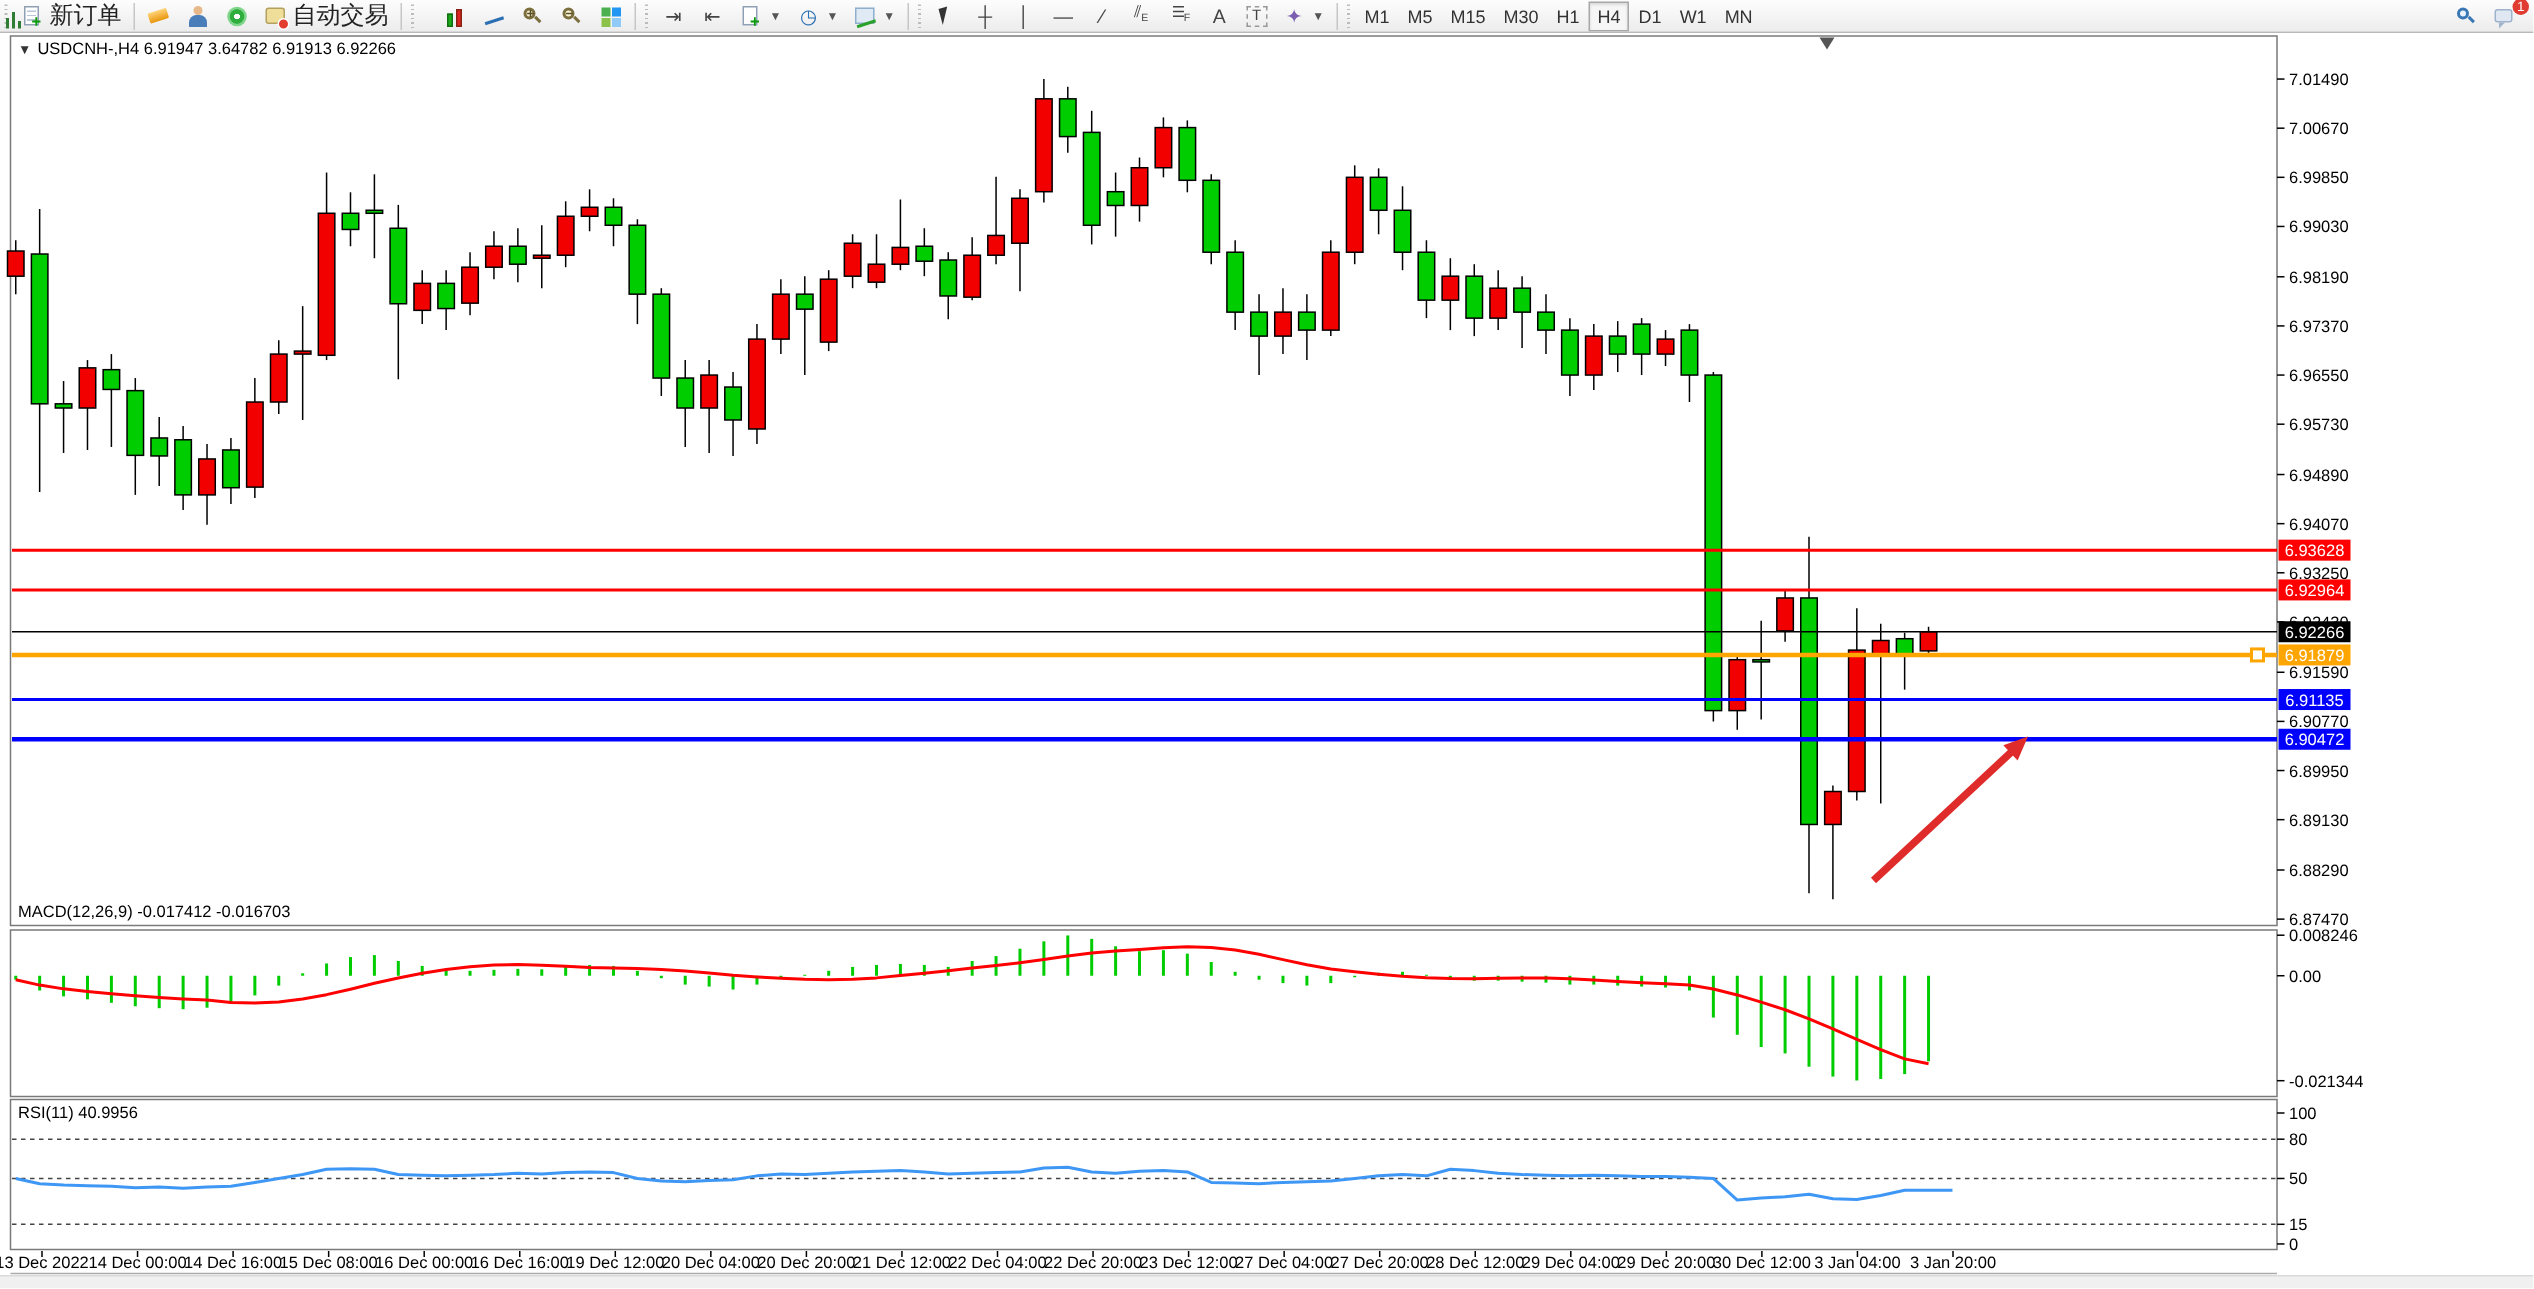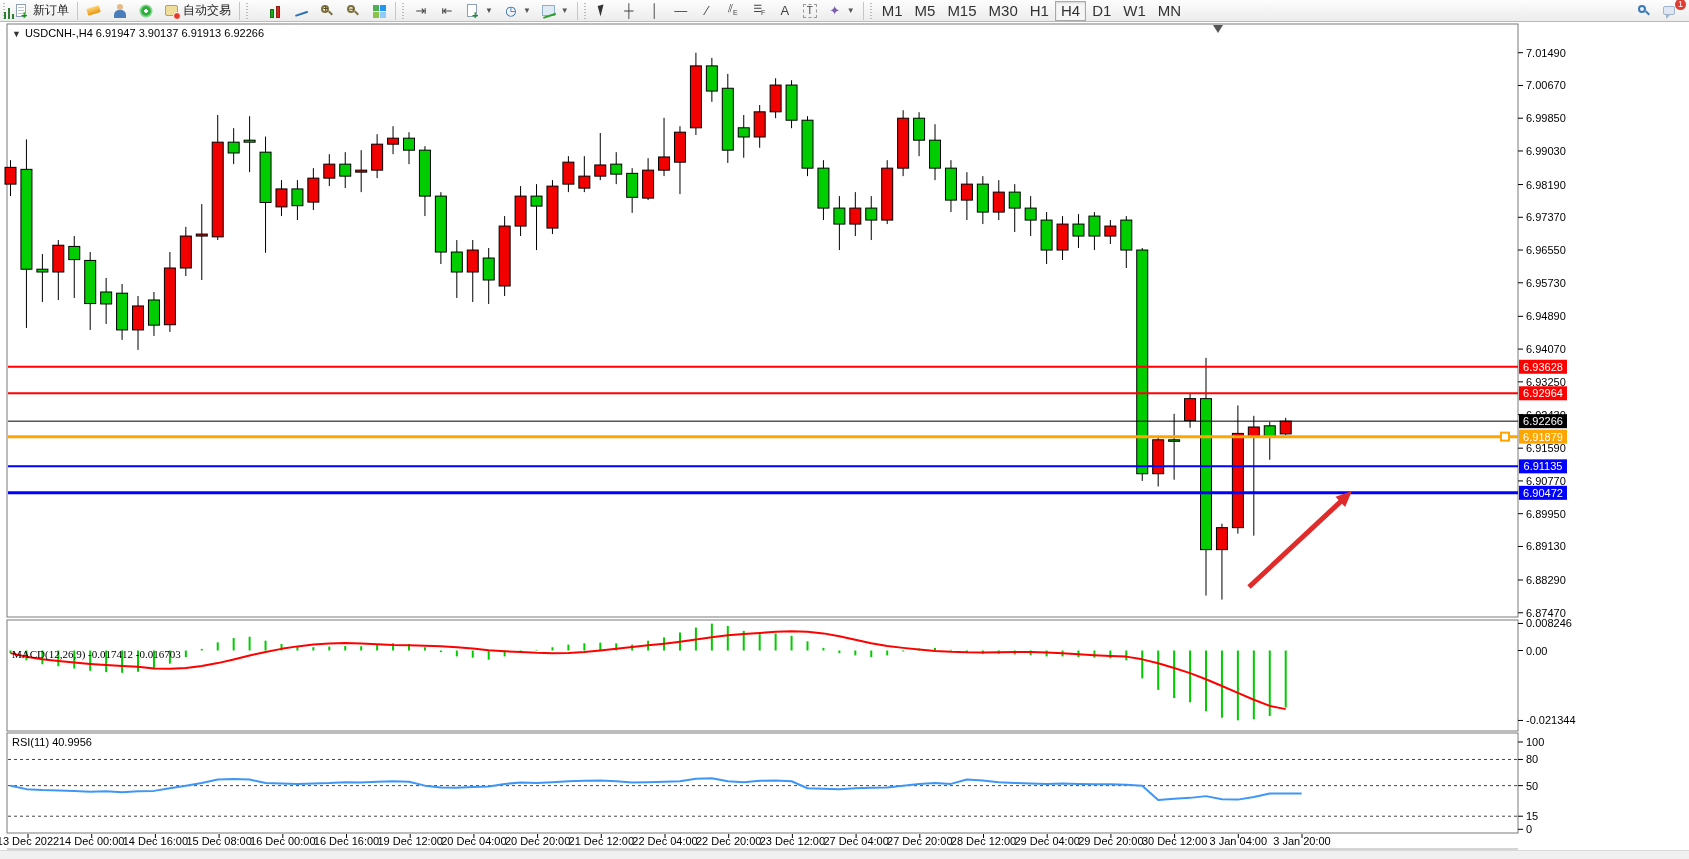--- a/index.html
+++ b/index.html
@@ -10,21 +10,21 @@
   
   .toolbar { position:absolute; left:0; top:0; width:1689px; height:22px;
     background:linear-gradient(#fdfdfd,#ececec); border-bottom:1px solid #b9b9b9;
     display:flex; align-items:center; z-index:5; font-size:12px; color:#222; }
   .tb-grip { width:5px; height:16px; margin:0 2px;
     background-image:repeating-linear-gradient(#bbb 0 1px, transparent 1px 3px);
     background-size:2px 100%; background-repeat:repeat-y; background-position:1px 0; }
   .tb-sep { width:1px; height:18px; background:#c6c6c6; margin:0 3px; }
   .tb-btn { display:flex; align-items:center; gap:3px; padding:2px 4px; height:20px;
     border:1px solid transparent; border-radius:2px; white-space:nowrap; cursor:default; }
-  .tb-label { font-size:12px;text-align:right; }
+  .tb-label { font-size:16px;text-align:right; }
   .icon16 { width:16px; height:16px; position:relative; display:inline-block; }
   .doc { position:absolute; left:2px; top:1px; width:10px; height:13px; background:#fff;
     border:1px solid #8fa0b5; }
   .doc-lines { position:absolute; left:4px; top:4px; width:6px; height:7px;
     background-image:repeating-linear-gradient(#b9c6d8 0 1px, transparent 1px 3px); }
   .plus-badge { position:absolute; right:0; bottom:-1px; width:9px; height:9px;
     color:#0a9a0a; font-weight:bold; font-size:11px; line-height:9px; }
   .crayon { position:absolute; left:1px; top:4px; width:13px; height:7px;
     background:linear-gradient(#ffd37a,#e8960c); transform:rotate(-18deg); border-radius:1px; }
   .person-head { position:absolute; left:5px; top:1px; width:6px; height:6px;
@@ -47,36 +47,36 @@
   .mag { position:absolute; left:2px; top:2px; width:8px; height:8px; border:2px solid #7c6f3f;
     border-radius:50%; background:#fdf6d8; }
   .mag-handle { position:absolute; left:9px; top:9px; width:5px; height:2px;
     background:#7c6f3f; transform:rotate(45deg); }
   .mag-sign { position:absolute; left:4px; top:1px; font-size:9px; font-weight:bold; color:#574d25; }
   .tiles i { position:absolute; width:6px; height:6px; }
   .cursor-tri { position:absolute; left:4px; top:2px; width:0; height:0;
     border-left:6px solid #333; border-bottom:11px solid transparent; transform:rotate(-15deg); }
   .glyph { font-size:13px; color:#444; line-height:16px; text-align:center; width:16px; display:inline-block; }
   .tf-btn { padding:2px 5px; height:20px; display:flex; align-items:center;
-    font-size:15px; color:#333; border:1px solid transparent; }
+    font-size:12px; color:#333; border:1px solid transparent; }
   .tf-btn.active { background:#f6f6f6; border:1px solid #a8a8a8; box-shadow:inset 0 1px 2px #00000022; }
   .tb-right { margin-left:auto; display:flex; align-items:center; margin-right:6px; }
   .chat-bubble { position:absolute; left:1px; top:3px; width:12px; height:9px; background:#dfe8f2;
     border:1px solid #9fb4cc; border-radius:2px; }
   .chat-tail { position:absolute; left:4px; top:12px; width:0; height:0;
     border-top:4px solid #9fb4cc; border-right:4px solid transparent; }
   .badge-red { position:absolute; right:-4px; top:-3px; min-width:11px; height:11px; border-radius:6px;
     background:#e03c31; color:#fff; font-size:9px; line-height:11px; text-align:center; padding:0 2px; }
   .caret { font-size:8px; color:#555; margin-left:1px; }
 
   
   #cv { position:absolute; left:0; top:0; z-index:1; }
   .overlay-text { position:absolute; z-index:3; font-size:11px; color:#000; white-space:nowrap; }
   #symbol-title { left:12px; top:27px; }
-  #macd-label { left:12px; top:648px;font-family:Liberation Serif, serif; }
+  #macd-label { left:12px; top:602px; }
   #rsi-label { left:12px; top:736px; }
   .ddown { color:#333; font-size:9px; margin-right:4px; }
   #bottom-strip { position:absolute; left:0; top:850px; width:1689px; height:9px;
     background:#f0f0f0; border-top:1px solid #d9d9d9; z-index:2; }
 </style>
 </head>
 <body>
 
 <div id="stage">
 
@@ -624,18 +624,18 @@
       <line x1="1269.76" y1="650.5" x2="1269.76" y2="716.06" stroke="#00CC00" stroke-width="2"></line>
       <line x1="1285.7" y1="650.5" x2="1285.7" y2="707.5372" stroke="#00CC00" stroke-width="2"></line>
       <polyline points="10.5,653.1224 26.439999999999998,656.7282 42.379999999999995,659.2413333333334 58.32,660.9896 74.25999999999999,662.49748 90.2,663.8851666666667 106.14,665.0636857142857 122.08,666.029525 138.01999999999998,666.6714666666667 153.96,668.3833111111111 169.9,668.7475333333333 185.84,667.9462444444445 201.78,666.0158666666666 217.72,663.1020888888888 233.66,659.4598666666667 249.6,655.5262666666666 265.53999999999996,651.9568888888889 281.48,648.861 297.42,646.3842888888889 313.36,644.5631777777778 329.3,643.3976666666666 345.24,643.0698666666667 361.18,643.5069333333333 377.12,644.2353777777778 393.06,644.9638222222222 409,645.3280444444445 424.94,645.6922666666667 440.88,646.3478666666666 456.82,647.3676888888889 472.76,648.6060444444445 488.7,650.1357777777778 504.64,651.2648666666666 520.5799999999999,652.1025777777778 536.52,652.8310222222223 552.46,653.1952444444445 568.4,652.9038666666667 584.34,651.9204666666667 600.28,650.3907333333333 616.22,648.7881555555556 632.16,647.1127333333334 648.1,645.3644666666667 664.04,643.7254666666666 679.98,641.7950888888889 695.92,639.6097555555556 711.86,637.2787333333333 727.8,635.3483555555556 743.74,634.0371555555555 759.68,633.0173333333333 775.62,631.7789777777778 791.56,631.2326444444444 807.5,631.6697111111112 823.4399999999999,633.3815555555556 839.38,636.2224888888888 855.3199999999999,639.7554444444445 871.26,643.2155555555555 887.1999999999999,645.9472222222222 903.14,647.8776 919.0799999999999,649.5530222222222 935.02,650.9006444444444 950.9599999999999,651.8476222222222 966.9,652.3575333333333 982.8399999999999,652.4303777777778 998.78,652.2482666666667 1014.7199999999999,651.9568888888889 1030.6599999999999,651.9204666666667 1046.6,652.4668 1062.54,653.3409333333334 1078.48,654.3607555555556 1094.42,655.2348888888889 1110.36,655.8904888888889 1126.3,656.6189333333333 1142.24,659.3506 1158.18,663.2842 1174.12,668.0555111111112 1190.06,673.1546222222222 1206,679.2371333333333 1221.94,685.9752444444445 1237.8799999999999,692.9318888888889 1253.82,699.7064222222223 1269.76,705.8982 1285.7,709.1397777777778" fill="none" stroke="#FF0000" stroke-width="2" stroke-linejoin="round"></polyline>
       <polyline points="10.5,785.65 26.439999999999998,789.142 42.379999999999995,790.015 58.32,790.4515 74.25999999999999,790.888 90.2,791.761 106.14,791.3245 122.08,792.1975 138.01999999999998,791.3245 153.96,790.888 169.9,788.269 185.84,785.65 201.78,783.031 217.72,779.539 233.66,779.1025 249.6,779.539 265.53999999999996,783.031 281.48,783.4675 297.42,783.904 313.36,783.4675 329.3,783.031 345.24,782.158 361.18,782.5945 377.12,781.7215 393.06,781.285 409,781.7215 424.94,785.65 440.88,787.396 456.82,787.8325 472.76,786.9595 488.7,786.523 504.64,783.904 520.5799999999999,782.5945 536.52,783.031 552.46,782.158 568.4,781.285 584.34,780.8485000000001 600.28,780.412 616.22,781.285 632.16,782.5945 648.1,782.158 664.04,781.7215 679.98,781.285 695.92,778.6659999999999 711.86,778.2295 727.8,781.285 743.74,782.158 759.68,780.8485000000001 775.62,780.412 791.56,781.285 807.5,788.269 823.4399999999999,788.7055 839.38,789.142 855.3199999999999,788.269 871.26,787.8325 887.1999999999999,787.396 903.14,785.65 919.0799999999999,783.904 935.02,783.031 950.9599999999999,783.904 966.9,779.539 982.8399999999999,780.412 998.78,782.158 1014.7199999999999,783.031 1030.6599999999999,783.4675 1046.6,783.904 1062.54,783.4675 1078.48,783.904 1094.42,784.3405 1110.36,784.3405 1126.3,784.777 1142.24,785.65 1158.18,800.0545 1174.12,798.745 1190.06,797.872 1206,796.126 1221.94,799.1815 1237.8799999999999,799.618 1253.82,796.999 1269.76,793.507 1285.7,793.507 1301.6399999999999,793.5108412" fill="none" stroke="#3E97F5" stroke-width="2" stroke-linejoin="round"></polyline>
       <line x1="1249" y1="587" x2="1344.6847255104472" y2="497.818119912593" stroke="#E02B2B" stroke-width="5"></line>
       <path d="M 1352 491 L 1335.5228768779002 496.78829971746177
  L 1345.0682447555305 507.0296840028358 Z" fill="#E02B2B"></path>
     </svg>
 
   <div class="overlay-text" id="symbol-title">
-    <span class="ddown">▼</span><span>USDCNH-,H4  6.91947 3.90137 6.91913 6.92266</span>
+    <span class="ddown">▼</span><span>USDCNH-,H4  6.91947 3.64782 6.91913 6.92266</span>
   </div>
   <div class="overlay-text" id="macd-label">MACD(12,26,9) -0.017412 -0.016703</div>
   <div class="overlay-text" id="rsi-label">RSI(11) 40.9956</div>
   <div id="bottom-strip"></div>
 </div>
 
 </body></html>

